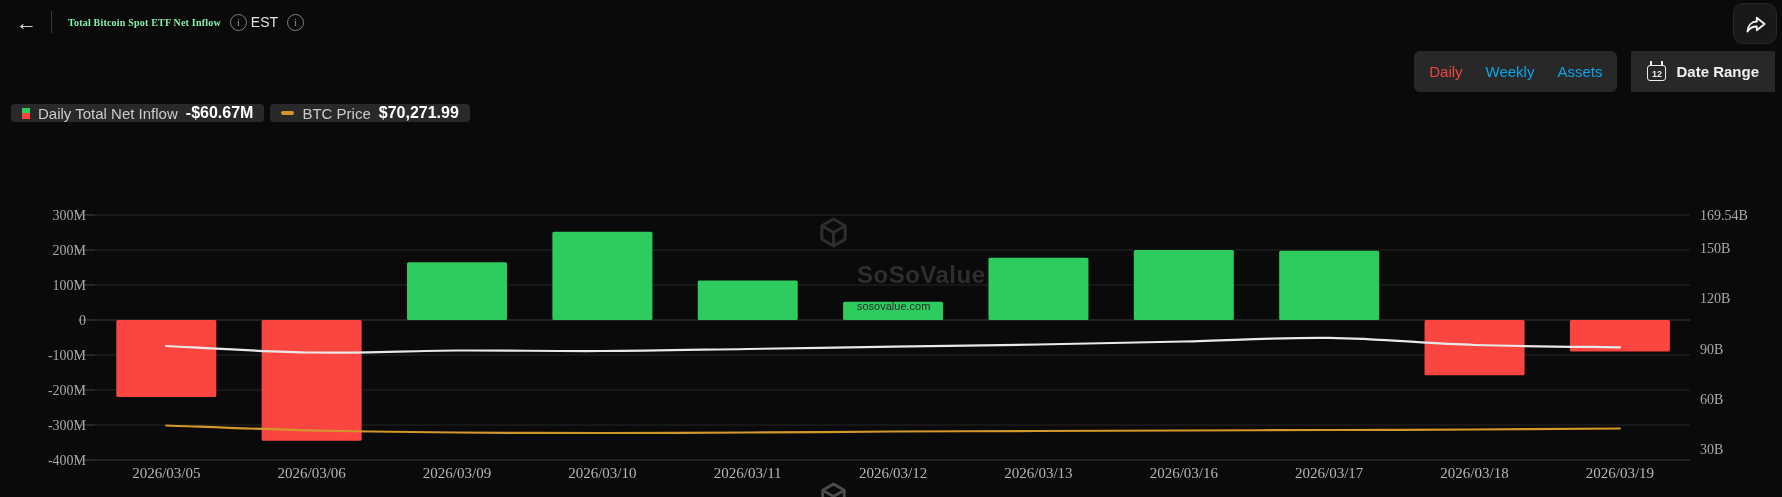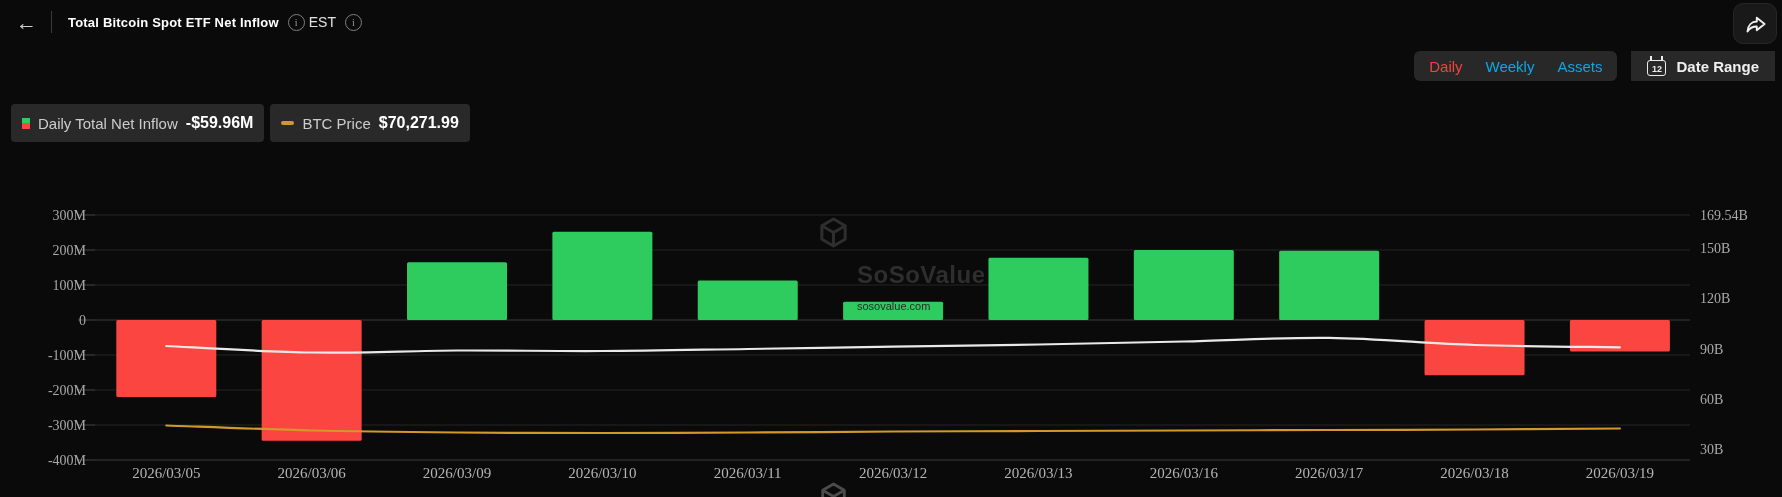--- a/index.html
+++ b/index.html
@@ -2,42 +2,42 @@
 <html><head>
 <meta charset="utf-8">
 <style>
   html,body{margin:0;padding:0;background:#060606;}
   .page{position:relative;width:1782px;height:497px;background:#0a0a0a;overflow:hidden;
         font-family:"Liberation Sans",sans-serif;color:#e8e8e8;}
   
   .header{position:absolute;top:0;left:0;right:0;height:44px;display:flex;align-items:center;padding-left:10px;}
   .back{font-size:21px;color:#cfcfcf;background:none;border:none;cursor:pointer;padding:0 6px;line-height:1;}
   .hdr-div{width:1px;height:22px;background:#3a3a3a;margin:0 16px 0 8px;}
-  .title{font-size:13px;font-weight:bold;color:#ffffff;letter-spacing:.2px;}
+  .title{font-size:10px;font-weight:bold;color:#86efac;letter-spacing:.2px;font-family:Liberation Serif, serif;}
   .info{display:inline-flex;align-items:center;justify-content:center;width:15px;height:15px;
         border:1.3px solid #7f7f7f;border-radius:50%;color:#9c9c9c;font-size:10px;
         font-family:"Liberation Serif",serif;margin-left:9px;}
   .est{font-size:14px;color:#e2e2e2;margin-left:4px;}
   .share-btn{position:absolute;top:3px;right:5px;width:44px;height:41px;background:#191919;
              border:1px solid #262626;border-radius:10px;display:flex;align-items:center;justify-content:center;cursor:pointer;}
   
-  .controls{position:absolute;top:51px;right:7px;display:flex;gap:14px;height:30px;}
+  .controls{position:absolute;top:51px;right:7px;display:flex;gap:14px;height:41px;}
   .tabs{display:flex;align-items:center;gap:23px;background:#282829;border-radius:6px;padding:0 15px;}
   .tab{background:none;border:none;font-size:15px;color:#0ea5e9;cursor:pointer;font-family:inherit;padding:0;}
   .tab.active{color:#f0443e;}
   .date-range{display:flex;align-items:center;gap:10px;background:#282829;border:none;border-radius:0;
               padding:0 16px;color:#f0f0f0;font-size:15px;font-weight:bold;font-family:inherit;cursor:pointer;}
   .cal{position:relative;width:17px;height:14px;border:1.7px solid #ececec;border-radius:3px;margin-top:3px;
        display:flex;align-items:flex-end;justify-content:center;}
   .cal::before,.cal::after{content:'';position:absolute;top:-5px;width:2px;height:4px;background:#ececec;}
   .cal::before{left:2px;} .cal::after{right:2px;}
   .cal-num{font-style:normal;font-size:9px;font-weight:bold;color:#ececec;line-height:12px;}
   
   .legend{position:absolute;top:104px;left:11px;display:flex;gap:6px;}
-  .chip{display:flex;align-items:center;gap:8px;height:38px;background:#29292a;border-radius:4px;padding:0 11px;cursor:pointer;}
+  .chip{display:flex;align-items:center;gap:8px;height:18px;background:#29292a;border-radius:4px;padding:0 11px;cursor:pointer;}
   .chip .lbl{font-size:15px;color:#cccccc;}
   .chip .val{font-size:16px;font-weight:bold;color:#ffffff;}
   .ic-candle{width:8px;height:11px;display:flex;flex-direction:column;}
   .ic-candle .up{flex:0 0 5px;} .ic-candle .dn{flex:1;}
   .ic-dash{width:13px;height:4px;border-radius:2px;}
   
   .chart-svg{position:absolute;left:0;top:0;}
   .axis-text{font-family:"Liberation Serif",serif;font-size:14px;fill:#a9a9a9;}
   .x-text{font-family:"Liberation Serif",serif;font-size:15px;fill:#b5b5b5;}
   
@@ -81,21 +81,21 @@
     </button>
   </div>
 
   <div class="legend">
     <div class="chip">
       <span class="ic-candle">
         <span class="up" style="background:#2ecb5e"></span>
           <span class="dn" style="background:#fb4540"></span>
       </span>
       <span class="lbl">Daily Total Net Inflow</span>
-      <span class="val">-$59.96M</span>
+      <span class="val">-$60.67M</span>
     </div>
     <div class="chip">
       <span class="ic-dash" style="background:#d3982a"></span>
       <span class="lbl">BTC Price</span>
       <span class="val">$70,271.99</span>
     </div>
   </div>
 
   <svg id="chart-svg" class="chart-svg" width="1782" height="497">
       <g>

